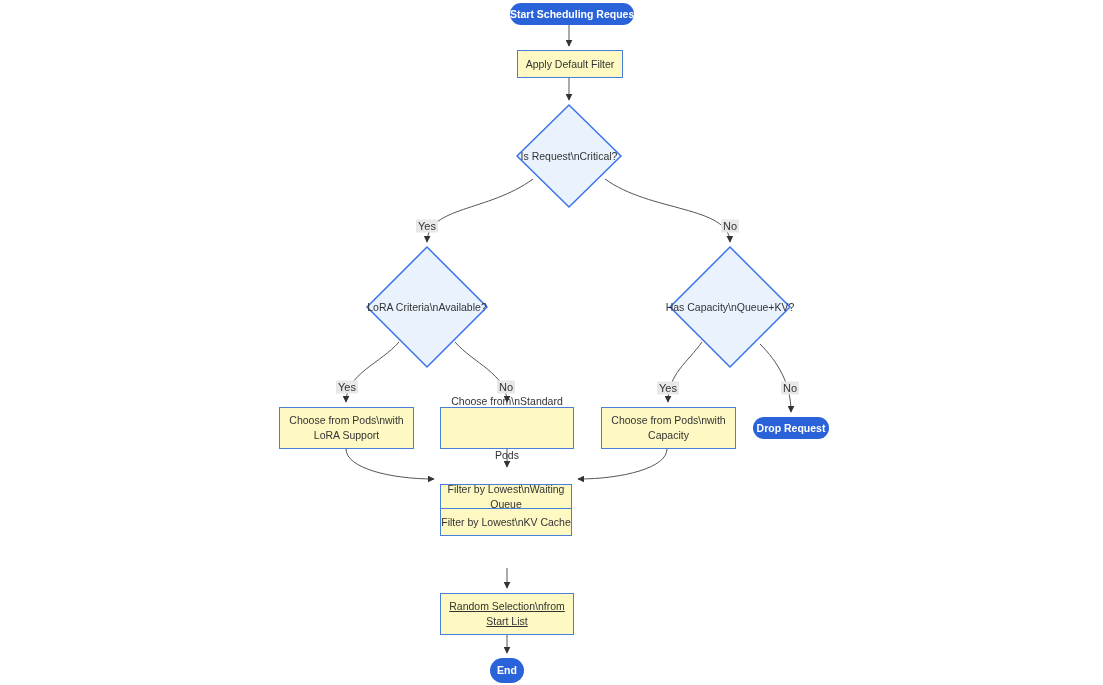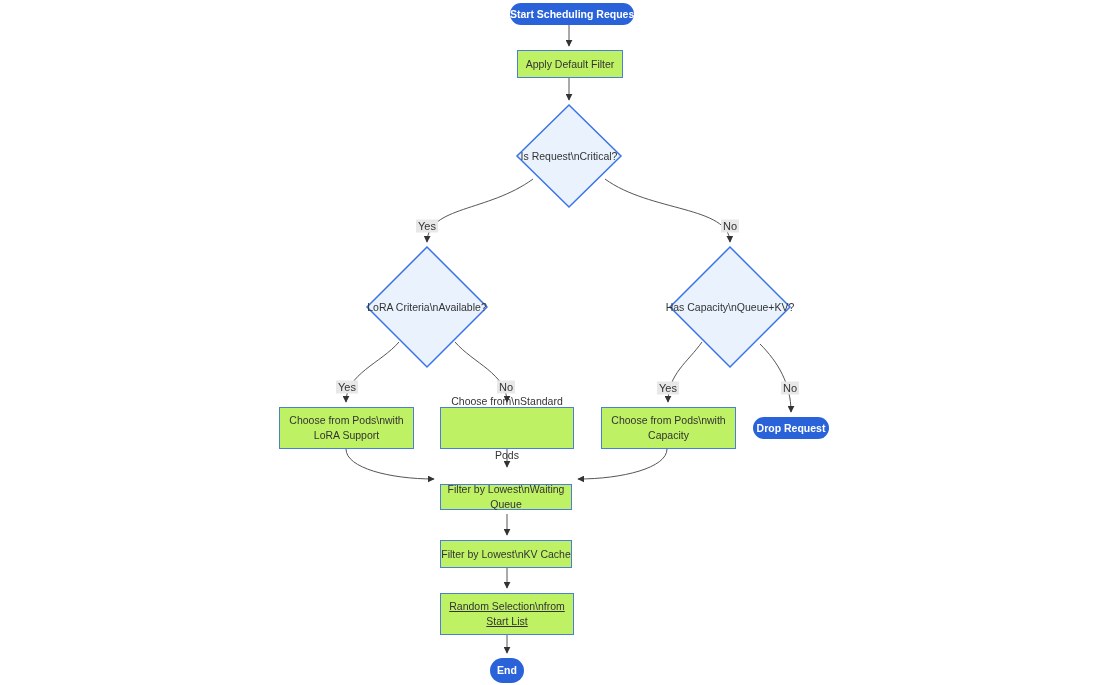--- a/index.html
+++ b/index.html
@@ -22,21 +22,21 @@
     font-family: "Liberation Sans", sans-serif;
     overflow: hidden;
   }
   svg.edge-layer { position:absolute; left:0; top:0; width:1103px; height:685px; }
   .edge { stroke: var(--edge-color); stroke-width:1; fill:none; }
   .diamond { fill: var(--diamond-fill); stroke: var(--diamond-stroke); stroke-width:1.5; }
   #arrowhead path { fill: var(--arrow-color); }
 
   .node { position:absolute; display:flex; flex-direction:column; justify-content:center;
           font-size:10.5px; color:var(--text-color); text-align:center; line-height:15px; }
-  .node-rect { background:#bef264; border:1.5px solid var(--rect-border); }
+  .node-rect { background:#fef9c3; border:1.5px solid var(--rect-border); }
   .node-stadium { background:var(--accent-blue); color:#ffffff; font-weight:bold; border:none; }
   .diamond-label { position:absolute; transform:translate(-50%,-50%); font-size:10.5px; color:var(--text-color);
                    white-space:nowrap; text-align:center; }
   .edge-label { position:absolute; transform:translate(-50%,-50%); font-size:11px; color:var(--text-color);
                 background:var(--label-bg); padding:0 2px; line-height:13px; }
   .nowrap { white-space:nowrap; }
 </style>
 </head>
 <body>
 
@@ -98,21 +98,21 @@
 
   <div class="node node-stadium" style="left:753px; top:417px; width:76px; height:22px; border-radius:11px;">
     <span class="nowrap">Drop Request</span>
   </div>
 
   <div class="node node-rect" style="left:440px; top:484px; width:132px; height:26px;">
     <span>Filter by Lowest\nWaiting</span>
     <span>Queue</span>
   </div>
 
-  <div class="node node-rect" style="left:440px; top:540px; width:132px; height:28px;">
+  <div class="node node-rect" style="left:440px; top:508px; width:132px; height:28px;">
     <span class="nowrap">Filter by Lowest\nKV Cache</span>
   </div>
 
   <div class="node node-rect" style="left:440px; top:593px; width:134px; height:42px;text-decoration:underline;">
     <span>Random Selection\nfrom</span>
     <span>Start List</span>
   </div>
 
   <div class="node node-stadium" style="left:490px; top:658px; width:34px; height:25px; border-radius:13px;">
     <span class="nowrap">End</span>

